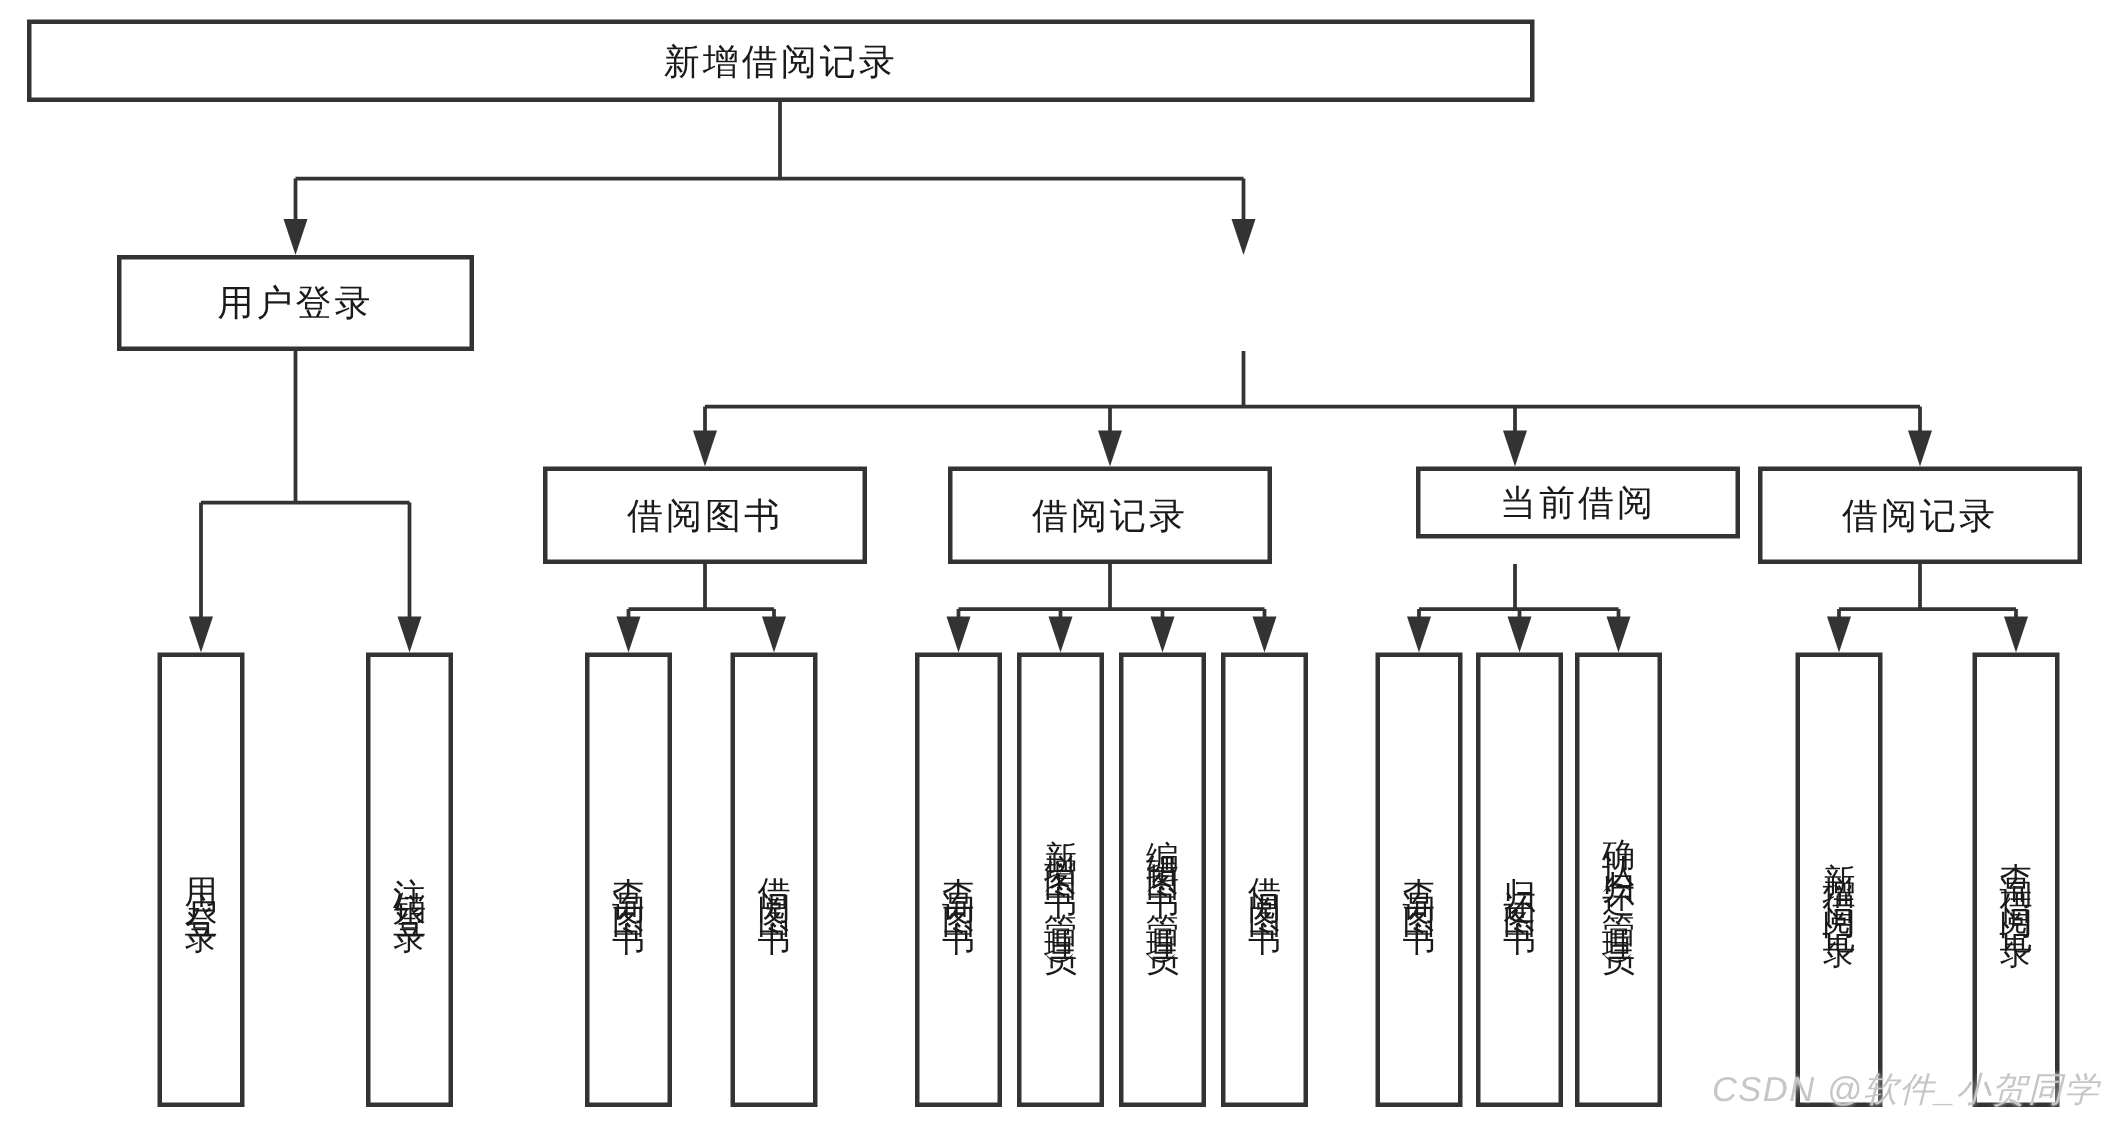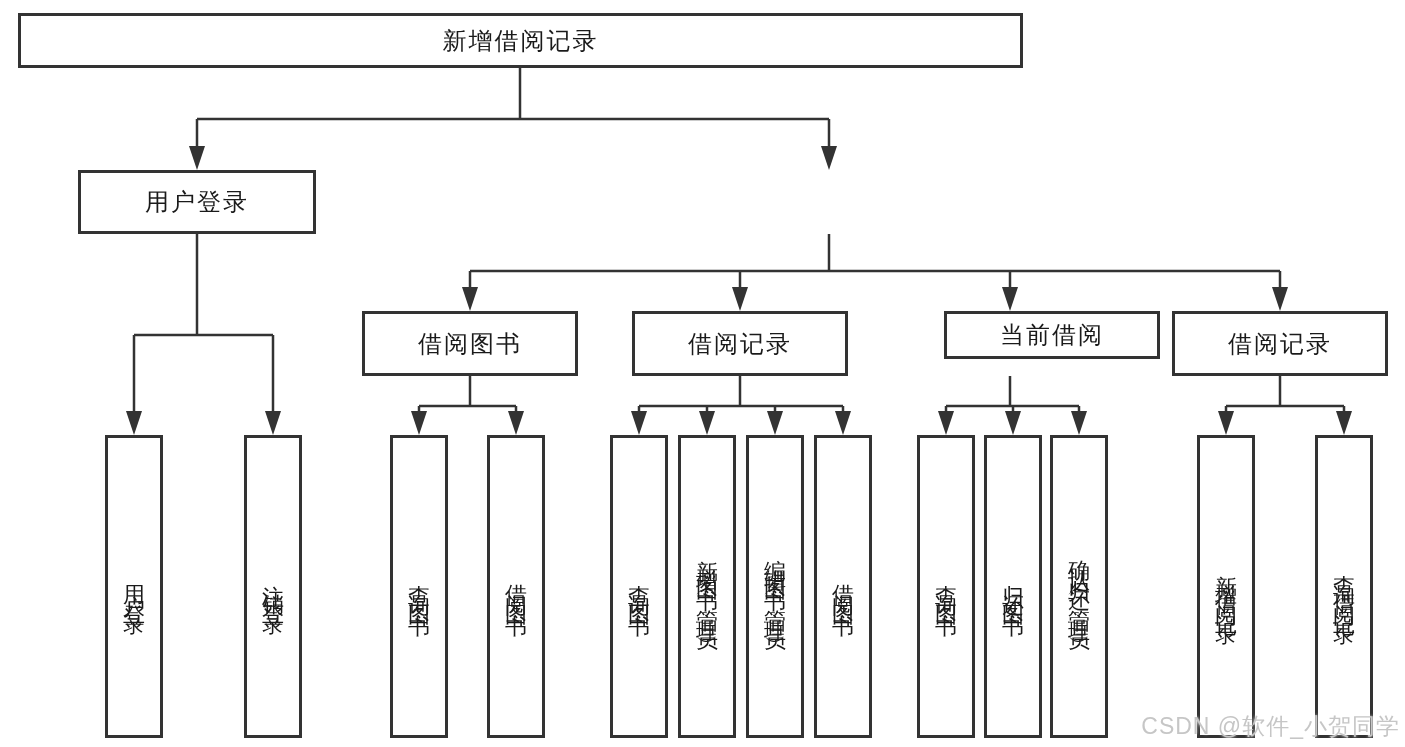--- a/index.html
+++ b/index.html
@@ -47,20 +47,21 @@
   .watermark {
     position: absolute;
     right: 5px;
     bottom: 5px;
     font-size: 23px;
     color: #c6c6c6;
     letter-spacing: 1px;
     text-shadow: 0 0 3px rgba(255,255,255,0.95);
     white-space: nowrap;
     z-index: 5;
+    font-style: italic;
   }
   line, path { stroke: #333333; stroke-width: 2.5; fill: none; }
   polygon { fill: #333333; stroke: none; }
 </style>
 </head>
 <body>
 
 <div id="canvas">
 
   <svg id="connectors" viewBox="0 0 1405 747" xmlns="http://www.w3.org/2000/svg">

